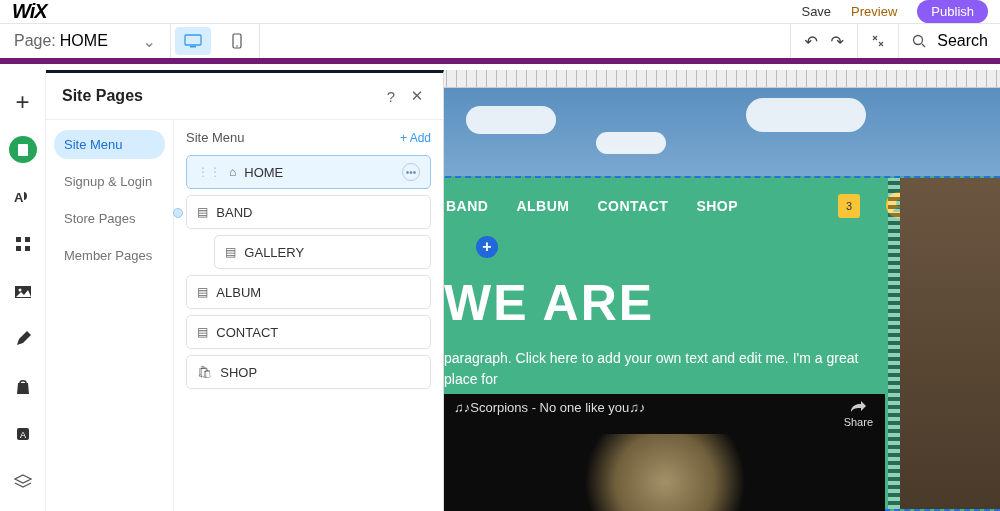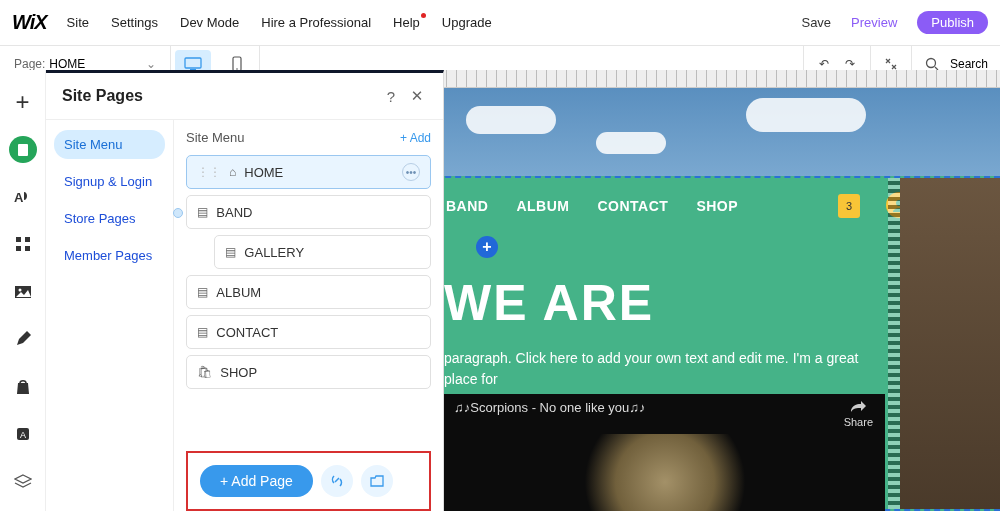--- a/index.html
+++ b/index.html
@@ -1,32 +1,32 @@
 <!DOCTYPE html>
 <html><head>
 <meta charset="utf-8">
 <style>
 * { box-sizing: border-box; margin: 0; padding: 0; font-family: -apple-system, Helvetica, Arial, sans-serif; }
 body { width: 1000px; height: 511px; overflow: hidden; background: #fff; position: relative; }
 
 
-.topbar { height: 46px; display: flex; align-items: center; padding: 0 12px; border-bottom: 1px solid #e5e5e5; font-size: 13px; }
+.topbar { height: 24px; display: flex; align-items: center; padding: 0 12px; border-bottom: 1px solid #e5e5e5; font-size: 13px; }
 .logo { font-weight: 900; font-size: 20px; letter-spacing: -1px; margin-right: 20px; font-style: italic; }
 .top-menu { display: flex; gap: 22px; }
 .top-menu span { cursor: pointer; color: #222; }
 .help-item { position: relative; }
 .red-dot { position: absolute; top: -2px; right: -6px; width: 5px; height: 5px; border-radius: 50%; background: #e02424; }
 .upgrade { color: #9a27d6; }
 .top-right { margin-left: auto; display: flex; gap: 20px; align-items: center; }
 .save { color: #333; }
-.preview { color: #8b5cf6; }
+.preview { color: #a16207; }
 .publish { background: #8b5cf6; color: #fff; padding: 4px 14px; border-radius: 14px; font-size: 13px; }
 
 
-.toolbar { height: 40px; display: flex; align-items: center; border-bottom: 4px solid #701a75; font-size: 12px; }
+.toolbar { height: 40px; display: flex; align-items: center; border-bottom: 6px solid #701a75; font-size: 16px; }
 .page-sel { display: flex; align-items: center; gap: 4px; padding: 0 14px; width: 170px; }
 .page-sel span:first-child { color: #666; }
 .chev { color: #888; }
 .devices { display: flex; gap: 0; border-left: 1px solid #e5e5e5; border-right: 1px solid #e5e5e5; height: 100%; align-items: center; }
 .device-btn { width: 36px; height: 28px; display: flex; align-items: center; justify-content: center; border-radius: 4px; margin: 0 4px; }
 .device-btn.active { background: #d6edff; }
 .tool-right { margin-left: auto; display: flex; align-items: center; height: 100%; }
 .tool-group { display: flex; align-items: center; gap: 10px; padding: 0 12px; height: 100%; border-left: 1px solid #e5e5e5; }
 .tool-icon { width: 16px; height: 16px; display: inline-flex; align-items: center; justify-content: center; color: #444; }
 
@@ -39,21 +39,21 @@
 
 
 .panel { position: absolute; left: 46px; top: 70px; width: 398px; height: 441px; background: #fff; border-top: 3px solid #0f172a; border-right: 1px solid #ddd; z-index: 3; display: flex; flex-direction: column; }
 .panel-header { display: flex; align-items: center; padding: 14px 16px; border-bottom: 1px solid #eee; }
 .panel-title { font-size: 16px; font-weight: 700; color: #222; }
 .panel-header .spacer { flex: 1; }
 .panel-header .hicon { width: 20px; text-align: center; font-size: 15px; color: #666; margin-left: 6px; cursor: pointer; }
 
 .panel-body { flex: 1; display: flex; min-height: 0; }
 .panel-nav { width: 128px; border-right: 1px solid #eee; padding: 10px 8px; font-size: 13px; }
-.nav-item { padding: 7px 10px; border-radius: 14px; margin-bottom: 8px; cursor: pointer; color: #1d4ed8; }
+.nav-item { padding: 7px 10px; border-radius: 14px; margin-bottom: 8px; cursor: pointer; color: #737373; }
 .nav-item.active { background: #d6edff; color: #1a6fd6; }
 
 .panel-main { flex: 1; padding: 10px 12px 0 12px; position: relative; display: flex; flex-direction: column; }
 .main-head { display: flex; align-items: center; font-size: 13px; color: #555; margin-bottom: 10px; }
 .add-link { margin-left: auto; color: #3899ec; font-size: 12px; }
 
 .page-list { display: flex; flex-direction: column; gap: 6px; }
 .page-row { display: flex; align-items: center; height: 34px; border: 1px solid #e0e0e0; border-radius: 5px; padding: 0 10px; font-size: 13px; color: #333; position: relative; background: #fff; gap: 8px; }
 .page-row.home { background: #e9f5ff; border-color: #9ac7f0; }
 .page-row .more { margin-left: auto; width: 18px; height: 18px; border: 1px solid #b7cee5; border-radius: 50%; color: #6f91b5; font-size: 10px; display: flex; align-items: center; justify-content: center; }
@@ -88,28 +88,20 @@
 .share svg { display: block; margin: 0 auto 2px; }
 .scorp { position: absolute; top: 40px; left: 50%; transform: translateX(-50%); width: 200px; height: 120px; background: radial-gradient(circle at 50% 40%, #c9b27f 0%, #8a7548 40%, transparent 65%); opacity: .8; }
 
 svg { display: block; }
 </style>
 </head>
 <body>
 
 <div class="topbar">
   <span class="logo">WiX</span>
-  <div class="top-menu">
-    <span>Site</span>
-    <span>Settings</span>
-    <span>Dev Mode</span>
-    <span>Hire a Professional</span>
-    <span class="help-item"><span>Help</span><span class="red-dot"></span></span>
-    <span class="upgrade">Upgrade</span>
-  </div>
   <div class="top-right">
     <span class="save">Save</span>
     <span class="preview">Preview</span>
     <span class="publish">Publish</span>
   </div>
 </div>
 
 <div class="toolbar">
   <div class="page-sel">
     <span>Page:</span>
@@ -289,28 +281,15 @@
         </div>
         <div class="page-row">
           <span class="page-icon">▤</span>
           <span>CONTACT</span>
         </div>
         <div class="page-row">
           <span class="page-icon">🛍</span>
           <span>SHOP</span>
         </div>
       </div>
-      <div class="panel-footer">
-        <div class="add-page">+ Add Page</div>
-        <div class="circle-btn">
-            <svg width="14" height="14">
-              <path d="M4 9 C2 7 2 4 4 2 M10 5 C12 7 12 10 10 12 M5 8 L9 4" stroke="#3899ec" stroke-width="1.5" fill="none"></path>
-            </svg>
-          </div>
-        <div class="circle-btn">
-            <svg width="14" height="12">
-              <path d="M1 3 L5 3 L6 1 L13 1 L13 11 L1 11 Z" fill="none" stroke="#3899ec" stroke-width="1.3"></path>
-            </svg>
-          </div>
-      </div>
     </div>
   </div>
 </div>
 
 </body></html>

